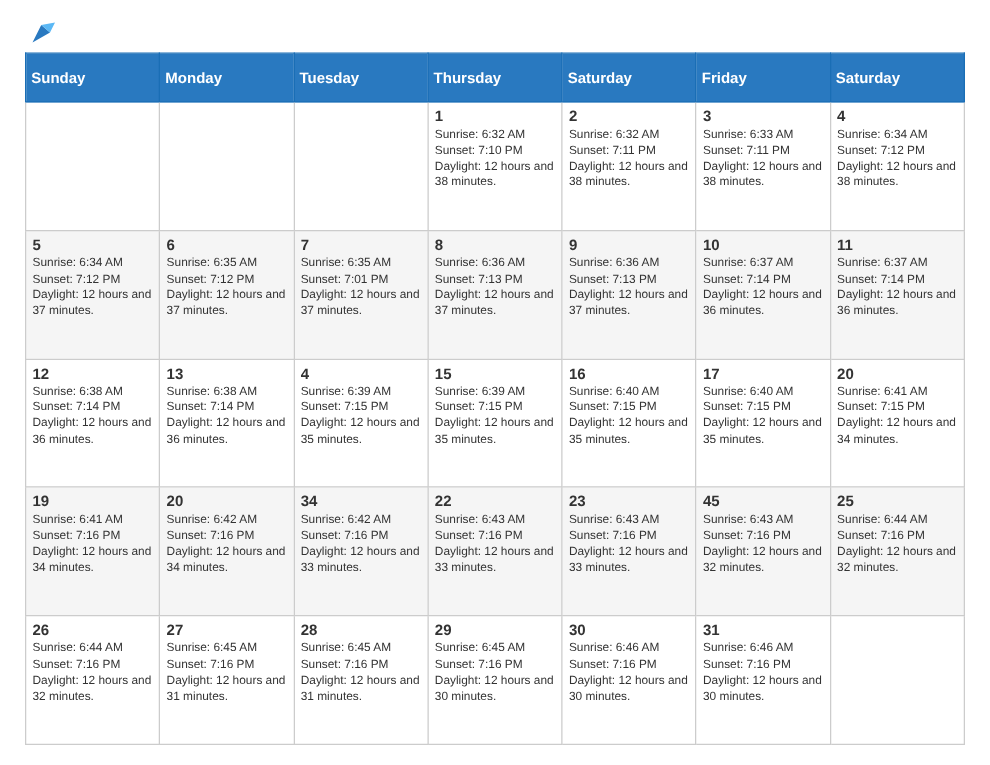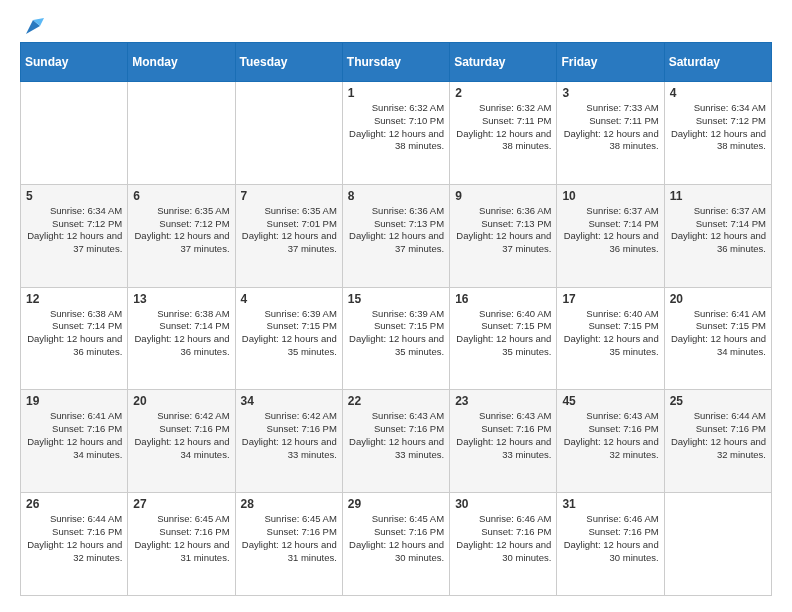--- a/index.html
+++ b/index.html
@@ -88,21 +88,20 @@
       font-size: 12px;
       font-weight: bold;
       color: #333;
       display: block;
       margin-bottom: 2px;
     }
     .day-info {
       font-size: 9.5px;
       line-height: 1.35;
       color: #333;
-      text-align: right;
     }
     td.empty {
       background: #fff !important;
     }
   </style>
 </head>
 <body>
 
 <div class="page">
   <div class="header">
@@ -148,21 +147,21 @@
 Daylight: 12 hours and 38 minutes.</div>
           </td>
           <td>
             <span class="day-number">2</span>
             <div class="day-info">Sunrise: 6:32 AM
 Sunset: 7:11 PM
 Daylight: 12 hours and 38 minutes.</div>
           </td>
           <td>
             <span class="day-number">3</span>
-            <div class="day-info">Sunrise: 7:33 AM
+            <div class="day-info">Sunrise: 6:33 AM
 Sunset: 7:11 PM
 Daylight: 12 hours and 38 minutes.</div>
           </td>
           <td>
             <span class="day-number">4</span>
             <div class="day-info">Sunrise: 6:34 AM
 Sunset: 7:12 PM
 Daylight: 12 hours and 38 minutes.</div>
           </td>
         </tr>

